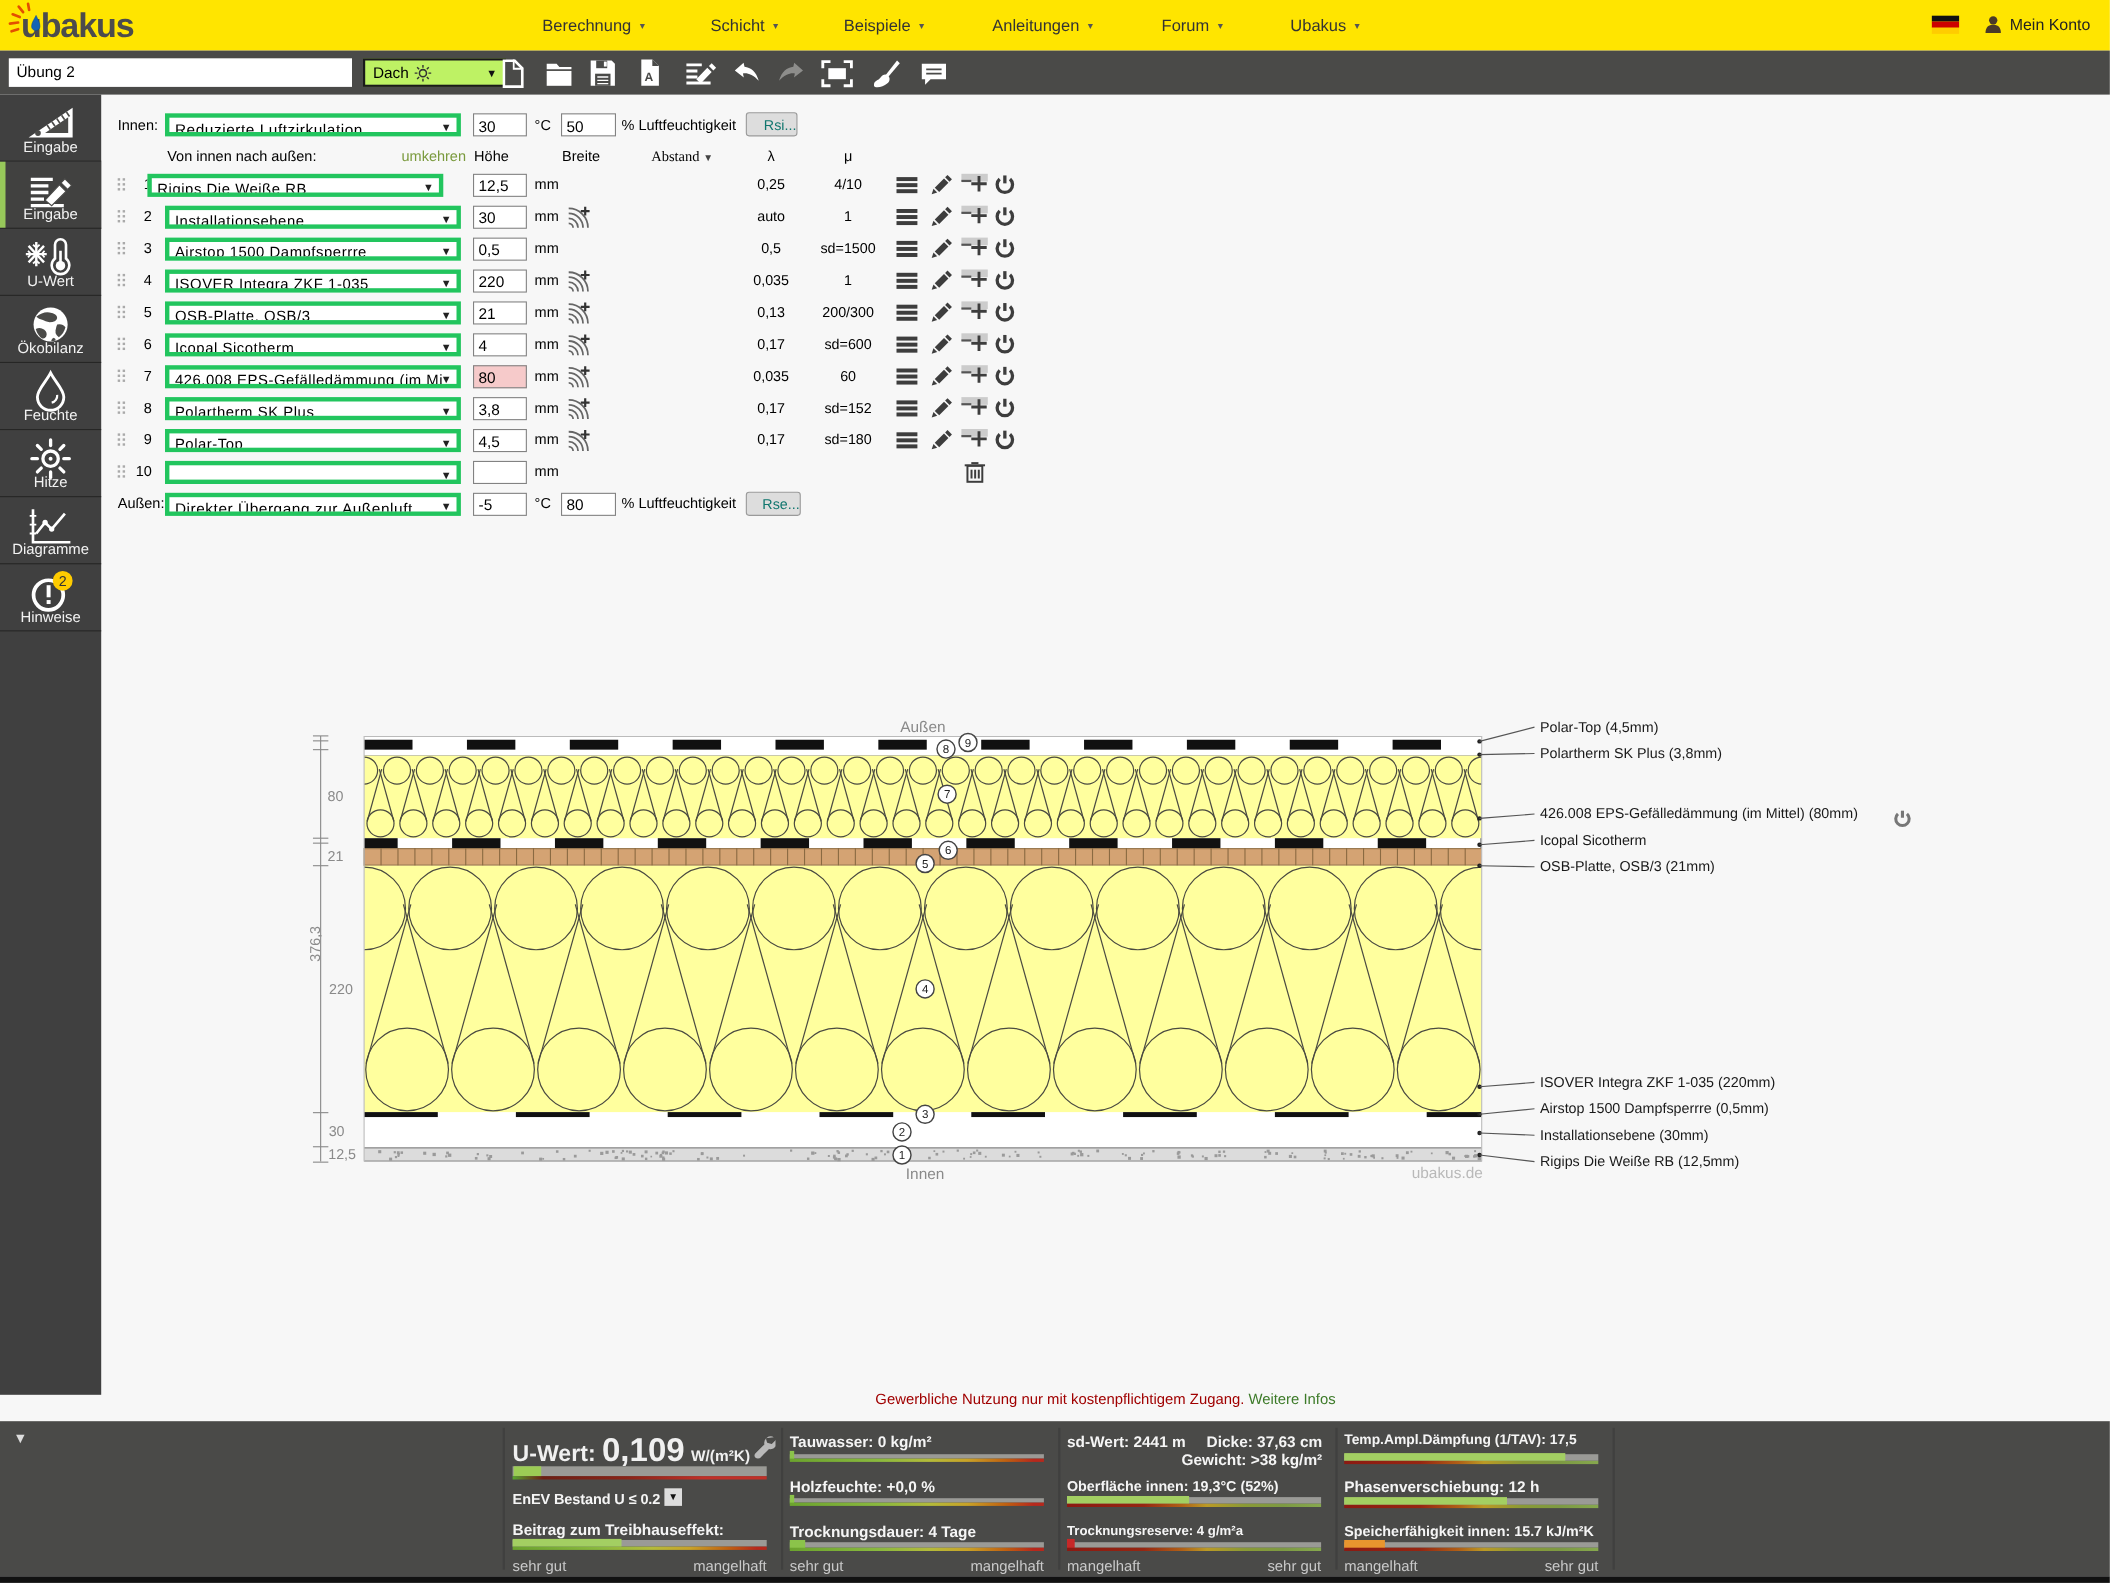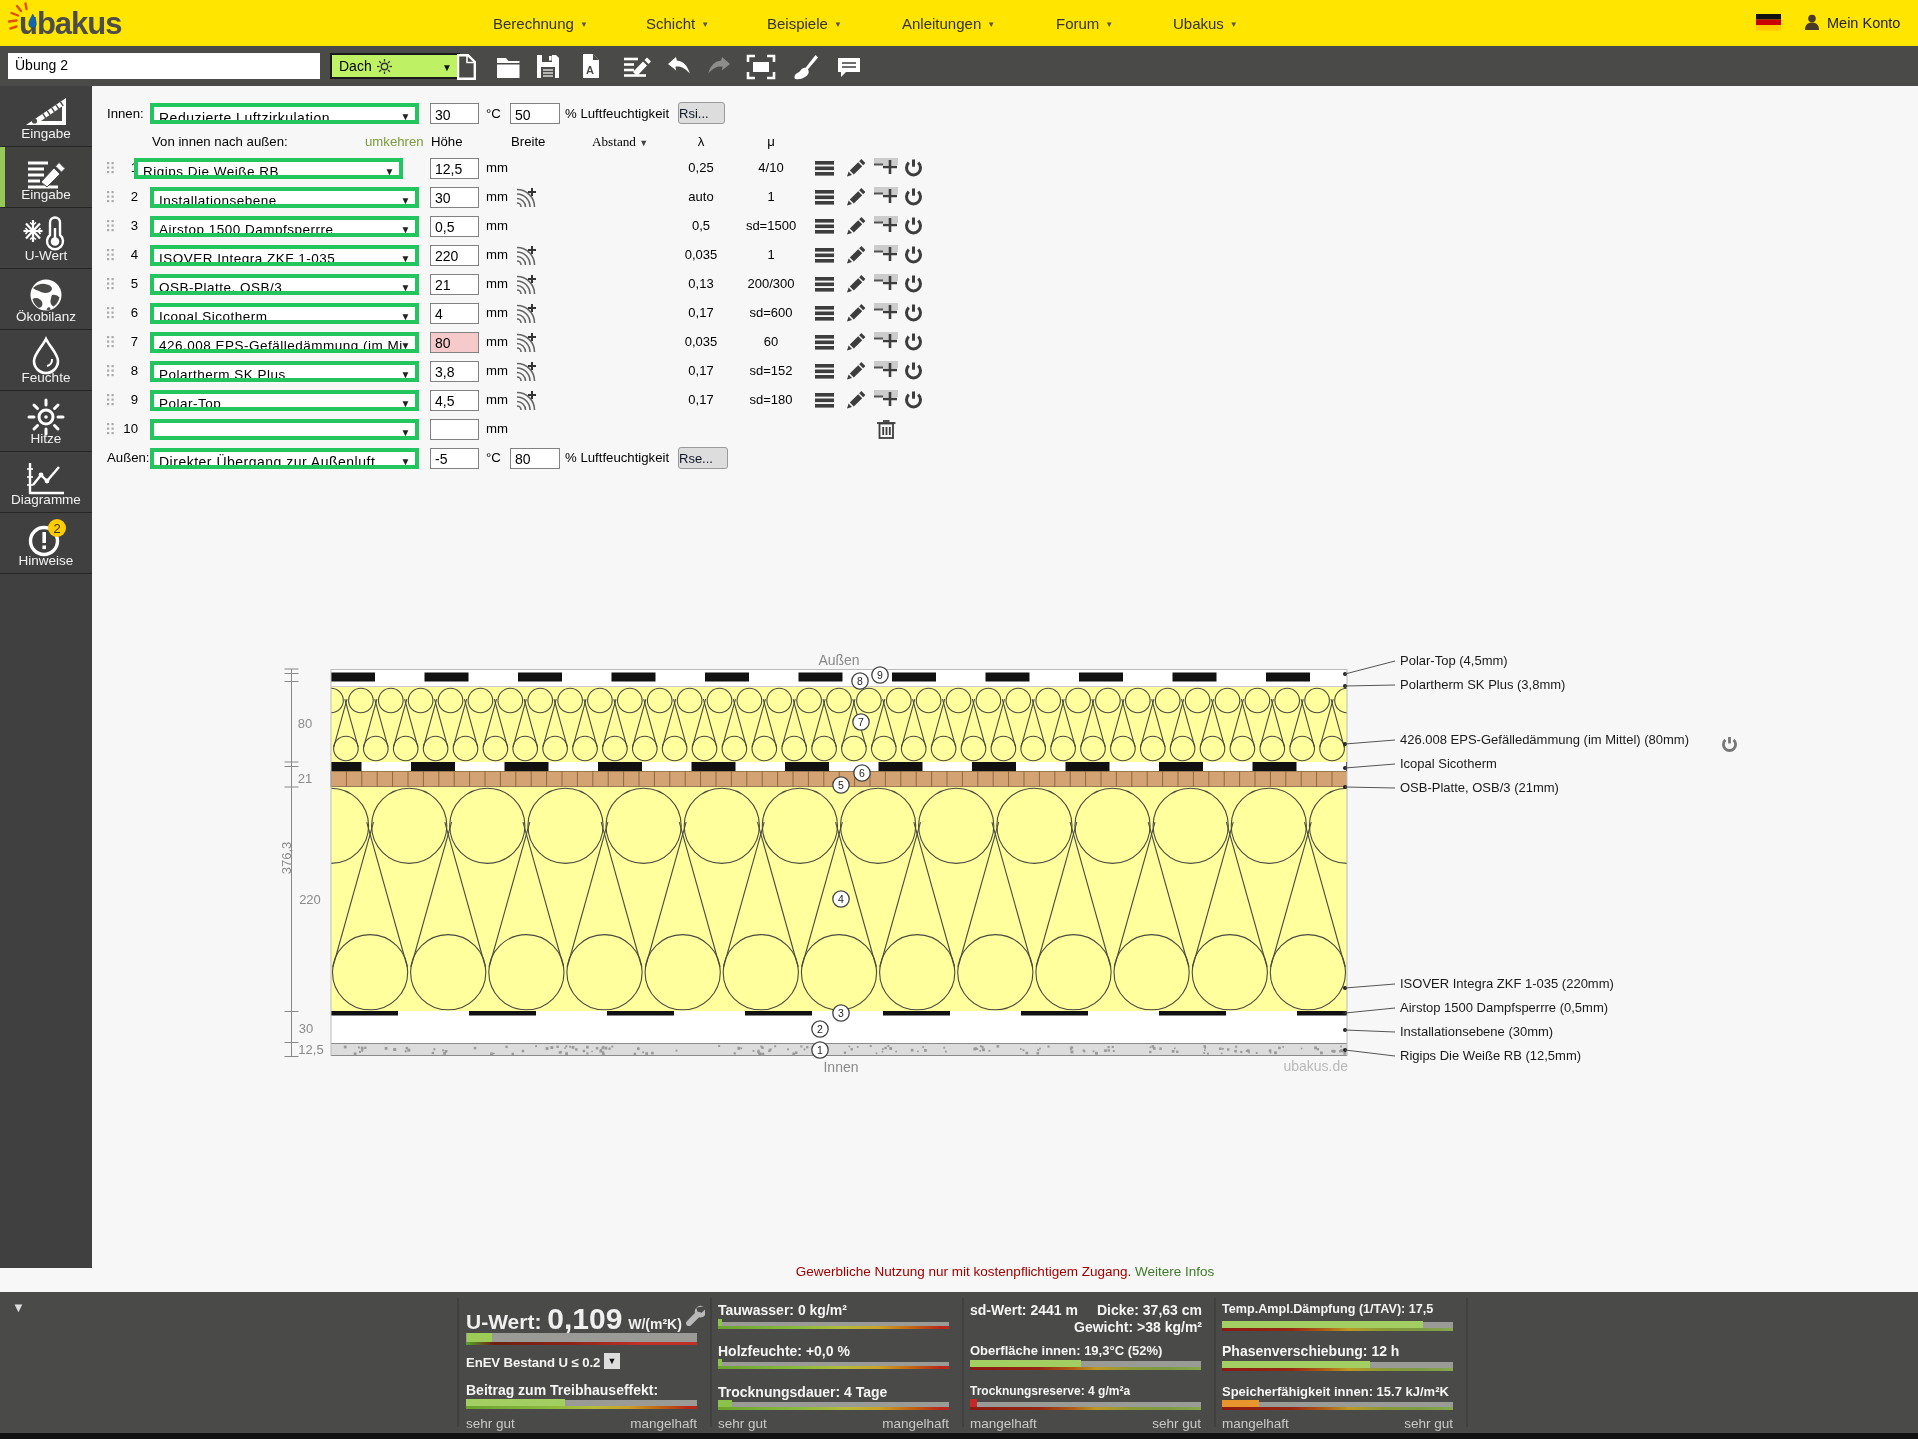--- a/index.html
+++ b/index.html
@@ -9,21 +9,21 @@
 .sitem .lbl{position:absolute;bottom:5px;width:100%}
 .sitem.selected{background:#414140}
 .sitem.selected::before{content:'';position:absolute;left:0;top:0;width:5px;height:100%;background:#97c85a}
 .nav{position:absolute;top:15px;font-size:15px;color:#333}
 .nav .tri{font-size:8px;color:#555;vertical-align:2px;margin-left:6px}
 .lb{position:absolute;white-space:nowrap}
 .sel{position:absolute;background:#fff;border:4px solid #22c55e;overflow:hidden;white-space:nowrap;letter-spacing:0.5px}
 .sel .selt{position:absolute;left:5px;top:2.5px}
 .sel .arr{position:absolute;right:4px;top:4px;font-size:10px;color:#222}
 .inp{position:absolute;border:1px solid #828282;font-size:14px;padding:2.5px 0 0 4px;white-space:nowrap;overflow:hidden}
-.btn{position:absolute;background:#ddd;border:1px solid #9a9a9a;border-radius:3px;font-size:13px;color:#0f172a;text-align:left;padding-top:3px}
+.btn{position:absolute;background:#ddd;border:1px solid #9a9a9a;border-radius:3px;font-size:13px;color:#0f766e;text-align:right;padding-top:3px}
 .bb{position:absolute;left:0;top:1292px;width:1918px;height:141px;background:#4a4a48;color:#fff}
 .bb .divl{position:absolute;top:6px;height:129px;width:2px;background:#40403f}
 .blabel{position:absolute;font-size:14px;font-weight:bold;color:#f5f5f5;white-space:nowrap}
 .bgray{position:absolute;font-size:13.5px;color:#c9c9c9;white-space:nowrap}
 .track{position:absolute;height:5px;background:#9a9a96}
 .grad{position:absolute;height:3px}
 .fill{position:absolute;background:#a3cf62}
 </style></head><body>
 
 <div class="hdr">

